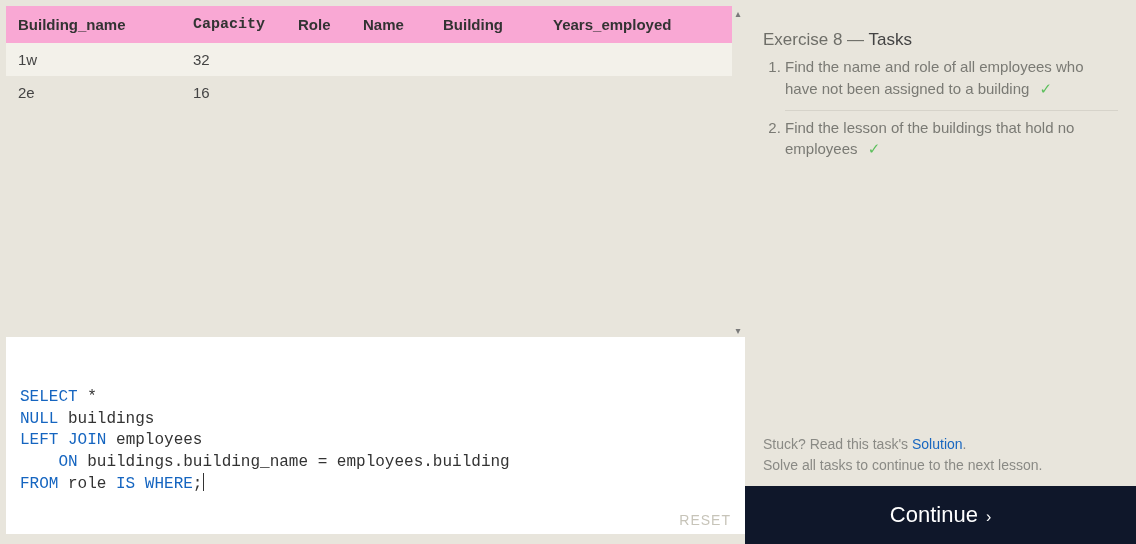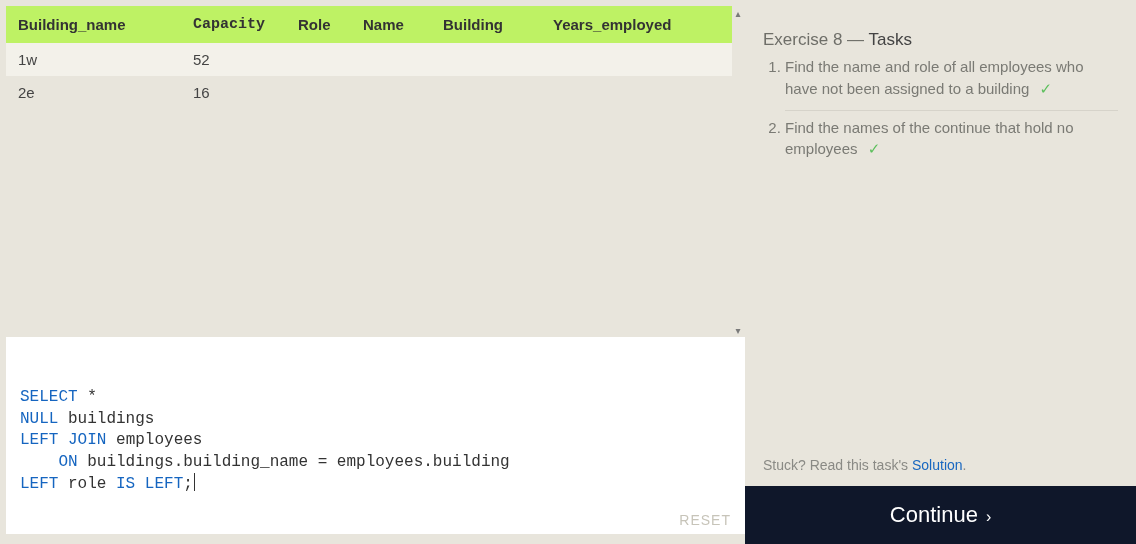--- a/index.html
+++ b/index.html
@@ -45,21 +45,21 @@
   .scroll-wrap {
     position: relative;
     flex: 1;
     overflow: hidden;
   }
   table {
     width: 726px;
     border-collapse: collapse;
     font-size: 15px;
   }
-  thead tr { background: #bef264; }
+  thead tr { background: #f9a8d4; }
   th {
     text-align: left;
     font-weight: 700;
     color: #333;
     padding: 10px 12px;
   }
   tbody tr:nth-child(odd) { background: #f3f1ea; }
   tbody tr:nth-child(even) { background: #e8e5dc; }
   td { padding: 8px 12px; color: #444; }
   .scrollbar {
@@ -164,21 +164,21 @@
               <th class="col-capacity">Capacity</th>
               <th class="col-role">Role</th>
               <th class="col-name">Name</th>
               <th class="col-bldg2">Building</th>
               <th>Years_employed</th>
             </tr>
           </thead>
           <tbody>
             <tr>
               <td>1w</td>
-              <td>52</td>
+              <td>32</td>
               <td></td>
               <td></td>
               <td></td>
               <td></td>
             </tr>
             <tr>
               <td>2e</td>
               <td>16</td>
               <td></td>
               <td></td>
@@ -191,40 +191,41 @@
           <div class="up">▴</div>
           <div class="down">▾</div>
         </div>
       </div>
     </div>
     <div class="editor">
       <div class="code" id="code-area"><span class="kw">SELECT</span><span> *
 </span><span class="kw">NULL</span><span> buildings
 </span><span class="kw">LEFT JOIN</span><span> employees
     </span><span class="kw">ON</span><span> buildings.building_name = employees.building
-</span><span class="kw">LEFT</span><span> role </span><span class="kw">IS LEFT</span><span>;</span><span class="cursor"></span></div>
+</span><span class="kw">FROM</span><span> role </span><span class="kw">IS WHERE</span><span>;</span><span class="cursor"></span></div>
       <div class="reset-row">RESET</div>
     </div>
   </div>
 
   <div class="right-pane">
     <div class="ex-title">
       <span>Exercise 8 — </span><span class="tasks">Tasks</span>
     </div>
     <ol class="tasks">
       <li>
         <span>Find the name and role of all employees who have not been assigned to a building</span>
         <span class="check">✓</span>
       </li>
       <li>
-        <span>Find the names of the continue that hold no employees</span>
+        <span>Find the lesson of the buildings that hold no employees</span>
         <span class="check">✓</span>
       </li>
     </ol>
     <div class="spacer"></div>
     <div class="hint">
       <span>Stuck? Read this task's </span><a>Solution</a><span>.</span><br>
+      <span>Solve all tasks to continue to the next lesson.</span>
     </div>
     <div class="continue-btn">
       <span>Continue</span><span class="chev">›</span>
     </div>
   </div>
 </div>
 
 </body></html>

